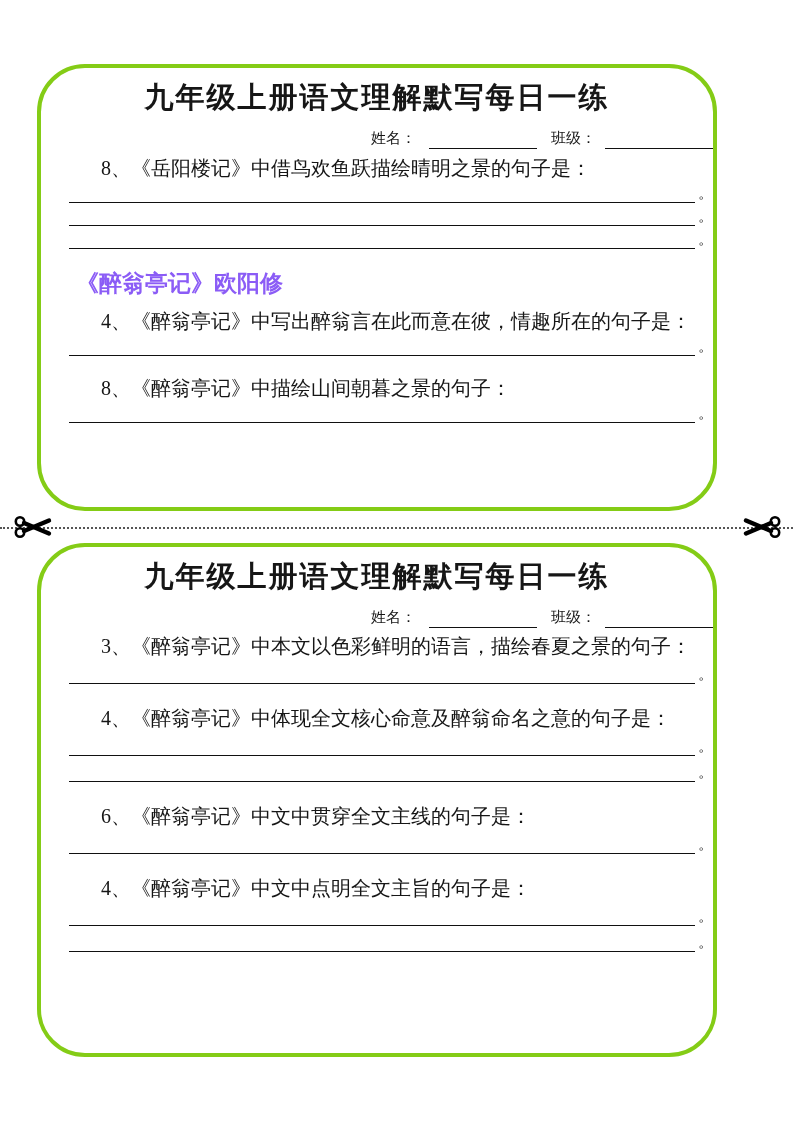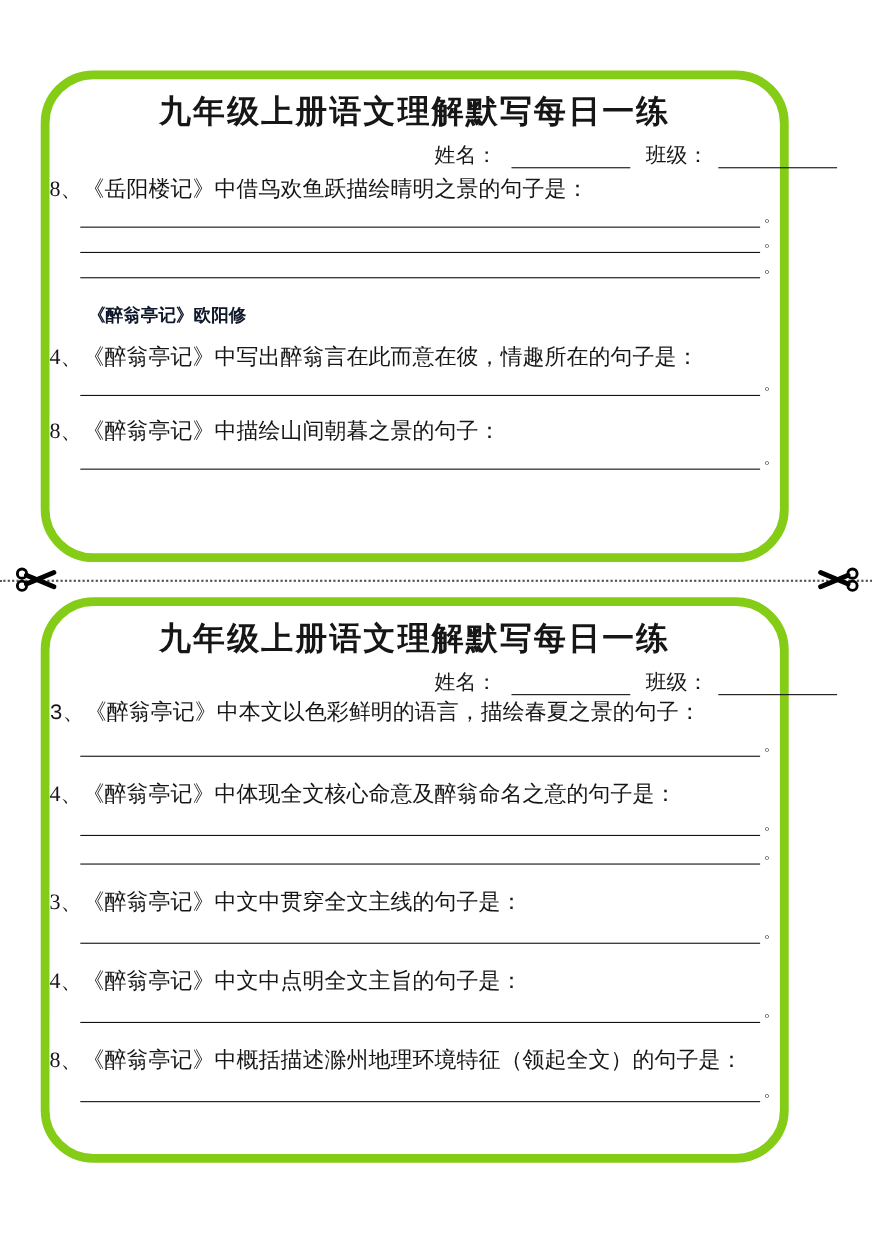--- a/index.html
+++ b/index.html
@@ -1,40 +1,40 @@
 <!DOCTYPE html>
 <html><head>
 <meta charset="utf-8">
 <style>
   html,body{margin:0;padding:0;background:#fff;}
   body{font-family:"Liberation Serif","DejaVu Serif",serif;color:#161616;}
   .sheet{position:relative;width:793px;height:1122px;background:#fff;overflow:hidden;}
-  .card{position:absolute;left:37px;width:680px;border:8px solid #84cc16;border-radius:48px;
+  .card{position:absolute;left:37px;width:680px;border:4px solid #84cc16;border-radius:48px;
         box-sizing:border-box;background:#fff;}
   .card-top{top:64px;height:447px;}
   .card-bottom{top:543px;height:514px;}
   .ws-title{margin:0;padding-top:10px;text-align:center;font-size:29px;font-weight:bold;
             letter-spacing:2px;white-space:nowrap;}
-  .name-row{margin-top:9px;padding-left:330px;font-size:19px;line-height:22px;white-space:nowrap;margin-left:20px;}
+  .name-row{margin-top:9px;padding-left:330px;font-size:15px;line-height:22px;white-space:nowrap;}
   .name-row .lbl{font-weight:normal;}
   .blank{display:inline-block;width:108px;height:18px;border-bottom:1.6px solid #111;
          vertical-align:bottom;}
   .blank.b1{margin-left:13px;margin-right:14px;}
   .blank.b2{margin-left:9px;}
-  .q-text{font-size:20px;line-height:24px;white-space:nowrap;}
+  .q-text{font-size:20px;line-height:24px;padding-left:60px;white-space:nowrap;}
   .card-top .q-text{margin-top:20px;}
   .card-bottom .q-text{margin-top:22px;}
   .card-top .q-text.first{margin-top:7px;}
-  .card-bottom .q-text.first{margin-top:6px;font-family:Liberation Mono, monospace;}
+  .card-bottom .q-text.first{margin-top:6px;}
   .answer-row{display:flex;align-items:flex-end;margin-left:28px;height:23px;}
   .card-bottom .answer-row{height:26px;}
   .answer-line{display:inline-block;width:645px;border-bottom:1.8px solid #111;height:100%;}
   .period{font-size:15px;line-height:15px;margin-left:3px;transform:translateY(-2px);}
-  .subheading{margin-top:24px;padding-left:35px;font-size:16px;line-height:22px;font-weight:bold;
-              color:#0f172a;white-space:nowrap;}
+  .subheading{margin-top:24px;padding-left:35px;font-size:23px;line-height:22px;font-weight:bold;
+              color:#8b5cf6;white-space:nowrap;}
   .cut-divider{position:absolute;left:0;top:511px;width:793px;height:34px;}
   .dotted{position:absolute;left:0;right:0;top:16px;border-top:2px dotted #555;}
   .scissors{position:absolute;top:1px;width:40px;height:30px;}
   .scissors.left{left:13px;}
   .scissors.right{right:11px;transform:scaleX(-1);}
 </style>
 </head>
 <body>
 
 <div class="sheet">
@@ -118,32 +118,31 @@
     <div class="answer-row">
       <span class="answer-line"></span>
       <span class="period">。</span>
     </div>
 
     <div class="answer-row">
       <span class="answer-line"></span>
       <span class="period">。</span>
     </div>
 
-    <div class="q-text">3、《醉翁亭记》中文中贯穿全文主线的句子是：</div>
+    <div class="q-text">6、《醉翁亭记》中文中贯穿全文主线的句子是：</div>
     <div class="answer-row">
       <span class="answer-line"></span>
       <span class="period">。</span>
     </div>
 
     <div class="q-text">4、《醉翁亭记》中文中点明全文主旨的句子是：</div>
     <div class="answer-row">
       <span class="answer-line"></span>
       <span class="period">。</span>
     </div>
 
-    <div class="q-text">8、《醉翁亭记》中概括描述滁州地理环境特征（领起全文）的句子是：</div>
     <div class="answer-row">
       <span class="answer-line"></span>
       <span class="period">。</span>
     </div>
   </div>
 
 </div>
 
 </body></html>

